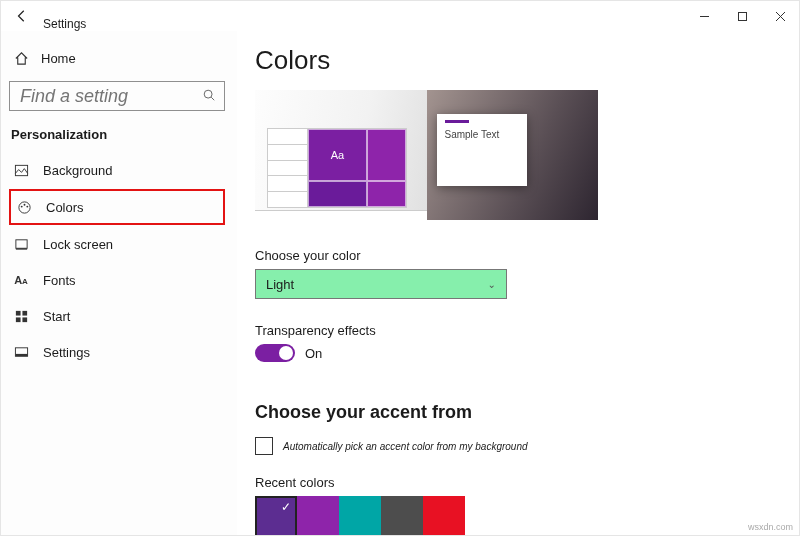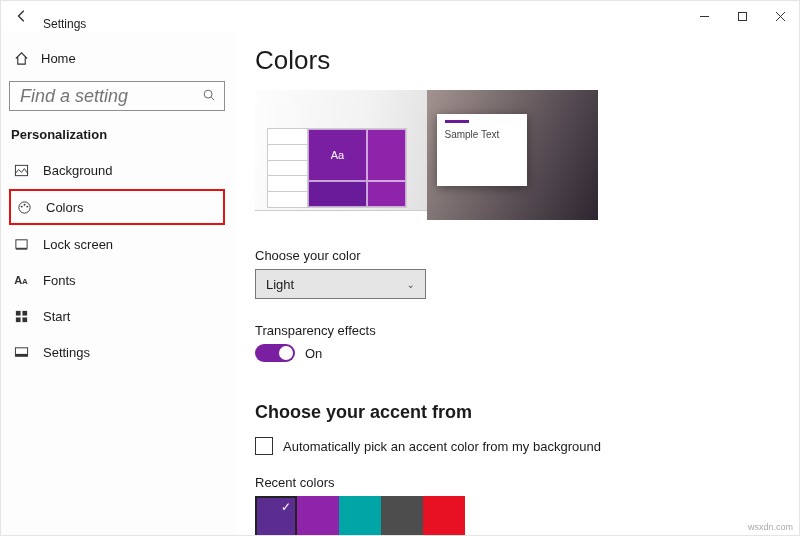--- a/index.html
+++ b/index.html
@@ -150,27 +150,27 @@
   }
   .sample-card:before{
     content:"";
     display:block;
     width:24px; height:3px;
     background:#6a1b9a;
     margin-bottom:6px;
   }
   .label { font-size:13px; margin-bottom:6px;}
   .dropdown{
-    width:171px; height:30px;
+    width:252px; height:30px;
     border:1px solid #777;
     display:flex; align-items:center; justify-content:space-between;
     padding:13px 10px;
     font-size:13px;
     margin-bottom:24px;
-    background:#e5e5e5;
+    background:#86efac;
   }
   .dropdown .chev{ font-size:10px; color:#555;}
   .toggle-row{ display:flex; align-items:center; gap:10px; margin-bottom:40px;}
   .toggle{
     width:40px; height:18px;
     border-radius:10px;
     background:#7b1fa2;
     position:relative;
   }
   .toggle:after{
@@ -179,22 +179,23 @@
     width:14px; height:14px;
     background:#fff; border-radius:50%;
   }
   h2.sub{
     font-size:18px; font-weight:600;
     margin:0 0 14px 0;
   }
   .checkbox-row{
     display:flex; align-items:center;
     gap:10px;
-    font-size:13px;
+    font-size:10px;
     margin-bottom:20px;
+    font-style:italic;
   }
   .checkbox{
     width:18px; height:18px;
     border:1.5px solid #333;
   }
   .swatches{ display:flex; gap:0;}
   .swatch{
     width:42px; height:42px;
     position:relative;
   }

